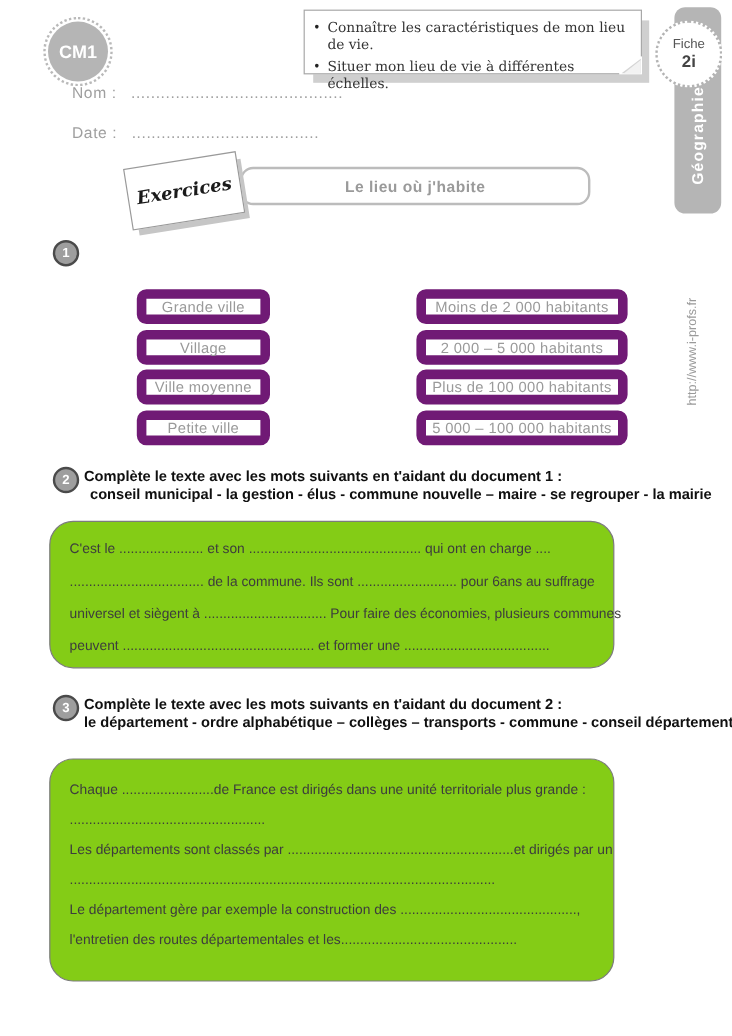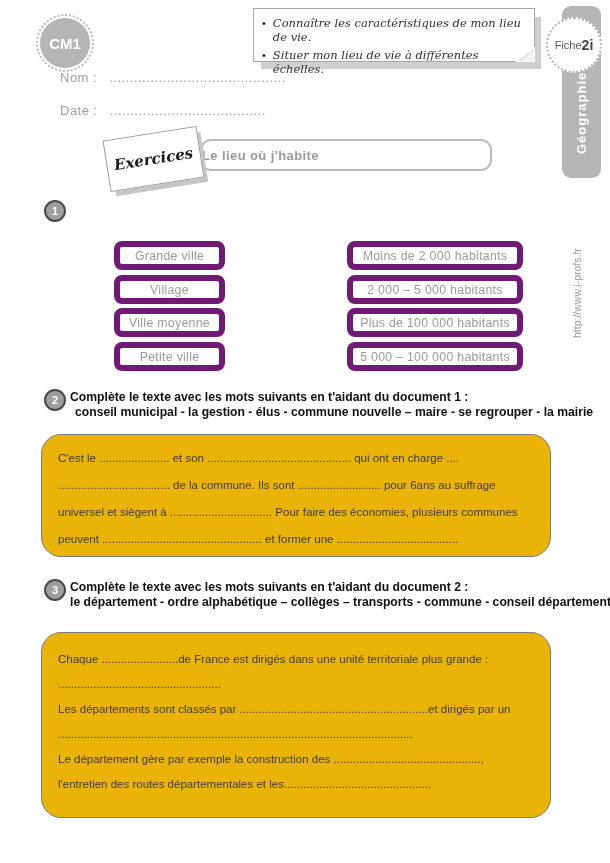--- a/index.html
+++ b/index.html
@@ -13,78 +13,78 @@
     border:2px dotted #b9b9b9; border-radius:50%; display:flex; padding:2px; box-sizing:border-box;}
   .cm1-inner{flex:1; border-radius:50%; background:#b5b5b5; color:#ffffff;
     font-weight:bold; font-size:15px; display:flex; align-items:center; justify-content:center;}
 
   
   .objectives{position:absolute; left:253px; top:8px; width:282px; height:54px;
     background:#ffffff; border:1px solid #a8a8a8;
     box-shadow:7px 8px 0 -1px #cfcfcf; padding:7px 10px 0 8px; box-sizing:border-box;}
   .objective-row{display:flex; gap:7px; margin-bottom:4px;}
   .bullet{color:#222; font-size:11px; line-height:14px;}
-  .objective-text{font-family:"DejaVu Serif", serif; font-style:italic; font-size:11.5px;
+  .objective-text{font-family:"DejaVu Serif", serif; font-size:11.5px;
     line-height:14px; color:#333;}
   .corner-fold{position:absolute; right:-1px; bottom:-1px; width:19px; height:15px; background:#ffffff;}
   .corner-fold:before{content:""; position:absolute; right:1px; bottom:1px; width:0; height:0;
     border-style:solid; border-width:0 0 12px 16px; border-color:transparent transparent #d4d4d4 transparent;}
   .corner-fold:after{content:""; position:absolute; right:1px; bottom:1px; width:0; height:0;
     border-style:solid; border-width:0 0 11px 14px; border-color:transparent transparent #f2f2f2 transparent;}
 
   
   .subject-bar{position:absolute; left:562px; top:6px; width:39px; height:172px;
     background:#b5b5b5; border-radius:9px;}
   .subject-label{position:absolute; left:0; right:0; bottom:10px; height:110px;
     writing-mode:vertical-rl; transform:rotate(180deg);
     color:#ffffff; font-weight:bold; font-size:13px; letter-spacing:1px;
     display:flex; align-items:center; justify-content:center; margin:auto;}
   .fiche-badge{position:absolute; left:546px; top:17px; width:56px; height:56px;
     border:2px dotted #b3b3b3; border-radius:50%; background:#ffffff; box-sizing:border-box;
-    display:flex; flex-direction:row; align-items:center; justify-content:center; z-index:3;}
+    display:flex; flex-direction:column; align-items:center; justify-content:center; z-index:3;}
   .fiche-label{font-size:11px; color:#555; line-height:13px;}
   .fiche-number{font-size:14px; font-weight:bold; color:#444; line-height:15px;}
   .site-url{position:absolute; left:566px; top:198px; height:140px; width:22px;
     writing-mode:vertical-rl; transform:rotate(180deg);
     font-size:10.5px; color:#9a9a9a; display:flex; align-items:center;}
 
   
   .field-line{position:absolute; left:60px; font-size:13px; color:#9f9f9f; letter-spacing:0.5px;}
   .field-line .lbl{margin-right:12px;}
   .nom-line{top:70px;} .date-line{top:103px;}
 
   
   .exo-note{position:absolute; left:106px; top:133px; width:93px; height:50px;
     background:#ffffff; border:1px solid #9a9a9a; transform:rotate(-9deg);
     box-shadow:4px 6px 0 -1px #c6c6c6; display:flex; align-items:center; justify-content:center; z-index:2;}
   .exo-note-text{font-family:"DejaVu Serif", serif; font-style:italic; font-weight:bold;
     font-size:15px; color:#1a1a1a;}
   .title-pill{position:absolute; left:200px; top:139px; width:292px; height:32px;
     border:2px solid #bcbcbc; border-radius:11px; box-sizing:border-box;
-    display:flex; align-items:center; }
+    display:flex; align-items:center; justify-content:center;}
   .title-text{font-weight:bold; font-size:13px; color:#9a9a9a; letter-spacing:0.4px;}
 
   
   .num-circle{position:absolute; width:18px; height:18px; border-radius:50%;
     background:#9e9e9e; border:2px solid #4a4a4a; box-sizing:content-box;
     color:#ffffff; font-weight:bold; font-size:11px;
     display:flex; align-items:center; justify-content:center;}
   .prompt{position:absolute; font-weight:bold; font-size:12.2px; color:#101010; white-space:nowrap;}
   .word-bank{position:absolute; font-weight:bold; font-size:12.2px; color:#101010; white-space:nowrap;}
 
   
-  .match-box{position:absolute; border:6px solid #701a75; border-radius:8px; box-sizing:border-box;
+  .match-box{position:absolute; border:8px solid #701a75; border-radius:8px; box-sizing:border-box;
     height:29px; display:flex; align-items:center; justify-content:center;
     font-size:12.3px; color:#9a9a9a; letter-spacing:0.3px; background:#fff;}
   .match-left{left:114px; width:111px;}
   .match-right{left:347px; width:176px;}
 
   
-  .answer-box{position:absolute; left:41px; width:510px; border:1.5px solid #7c7c7c;
-    border-radius:20px; box-sizing:border-box; background:#eab308; padding:10px 25px 0 16px;}
+  .answer-box{position:absolute; left:41px; width:471px; border:1.5px solid #7c7c7c;
+    border-radius:20px; box-sizing:border-box; background:#84cc16; padding:10px 25px 0 16px;}
   .answer-box .fill-line{font-size:11.5px; color:#3d3d3d; white-space:nowrap;}
   .box-ex2{top:434px; height:123px;} .box-ex2 .fill-line{line-height:27px;}
   .box-ex3{top:632px; height:186px; padding-top:14px;} .box-ex3 .fill-line{line-height:25px;}
 </style>
 </head>
 <body>
 
 <div class="page">
 
   <div class="cm1-badge">

